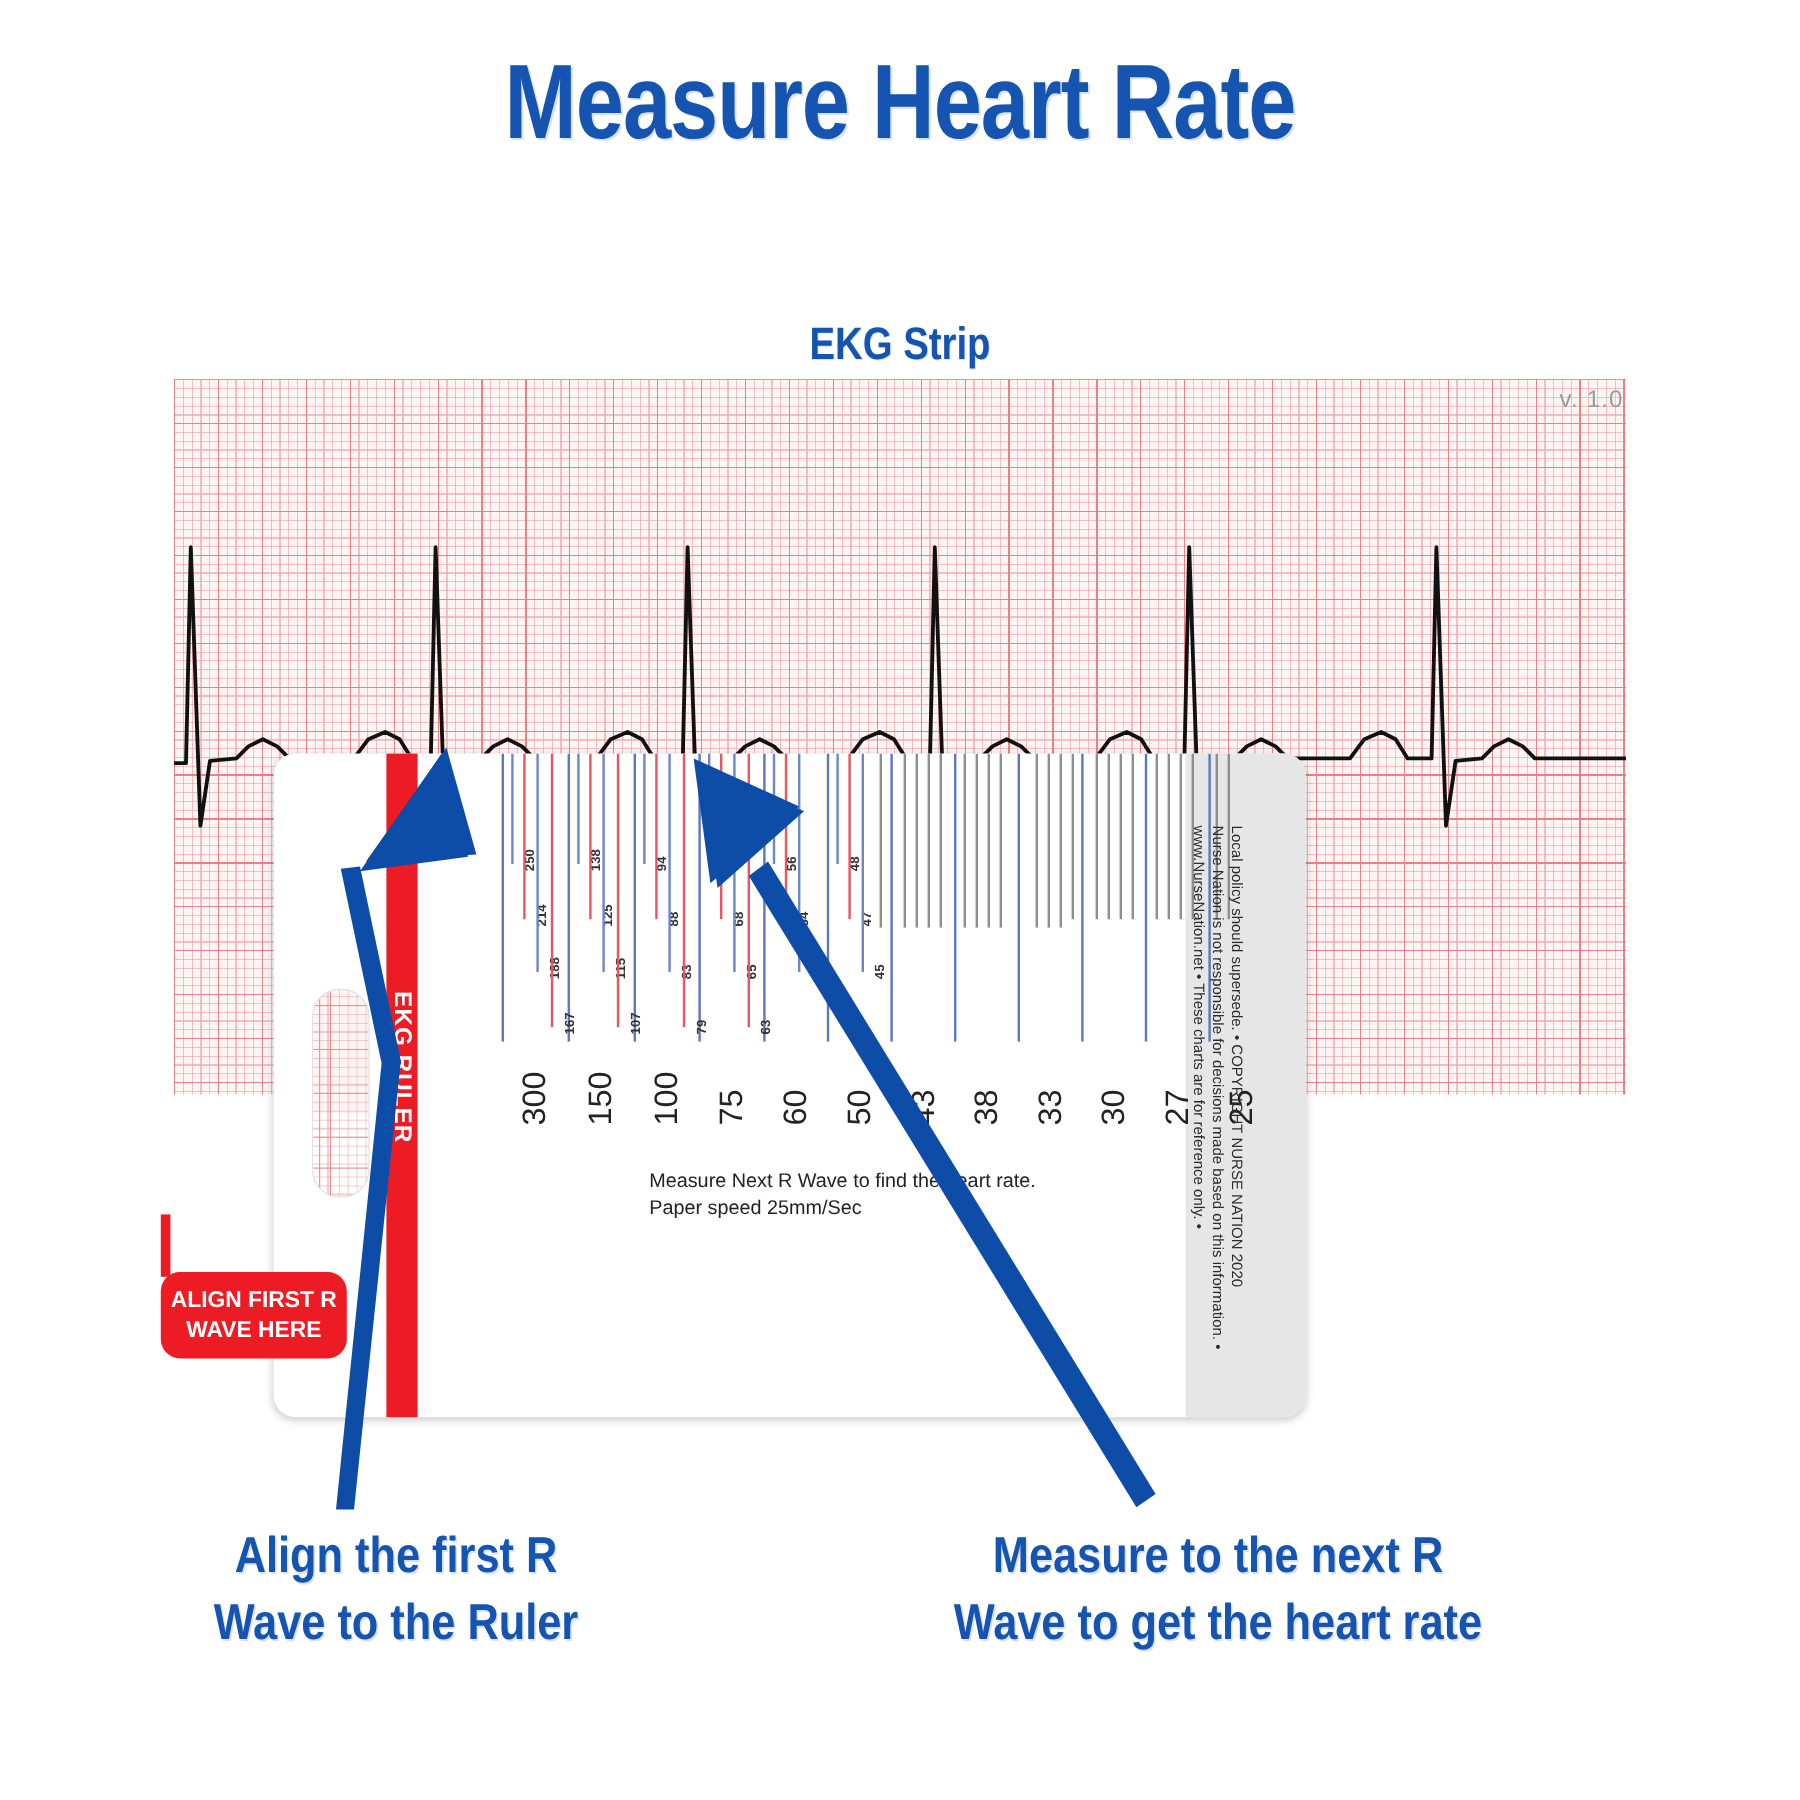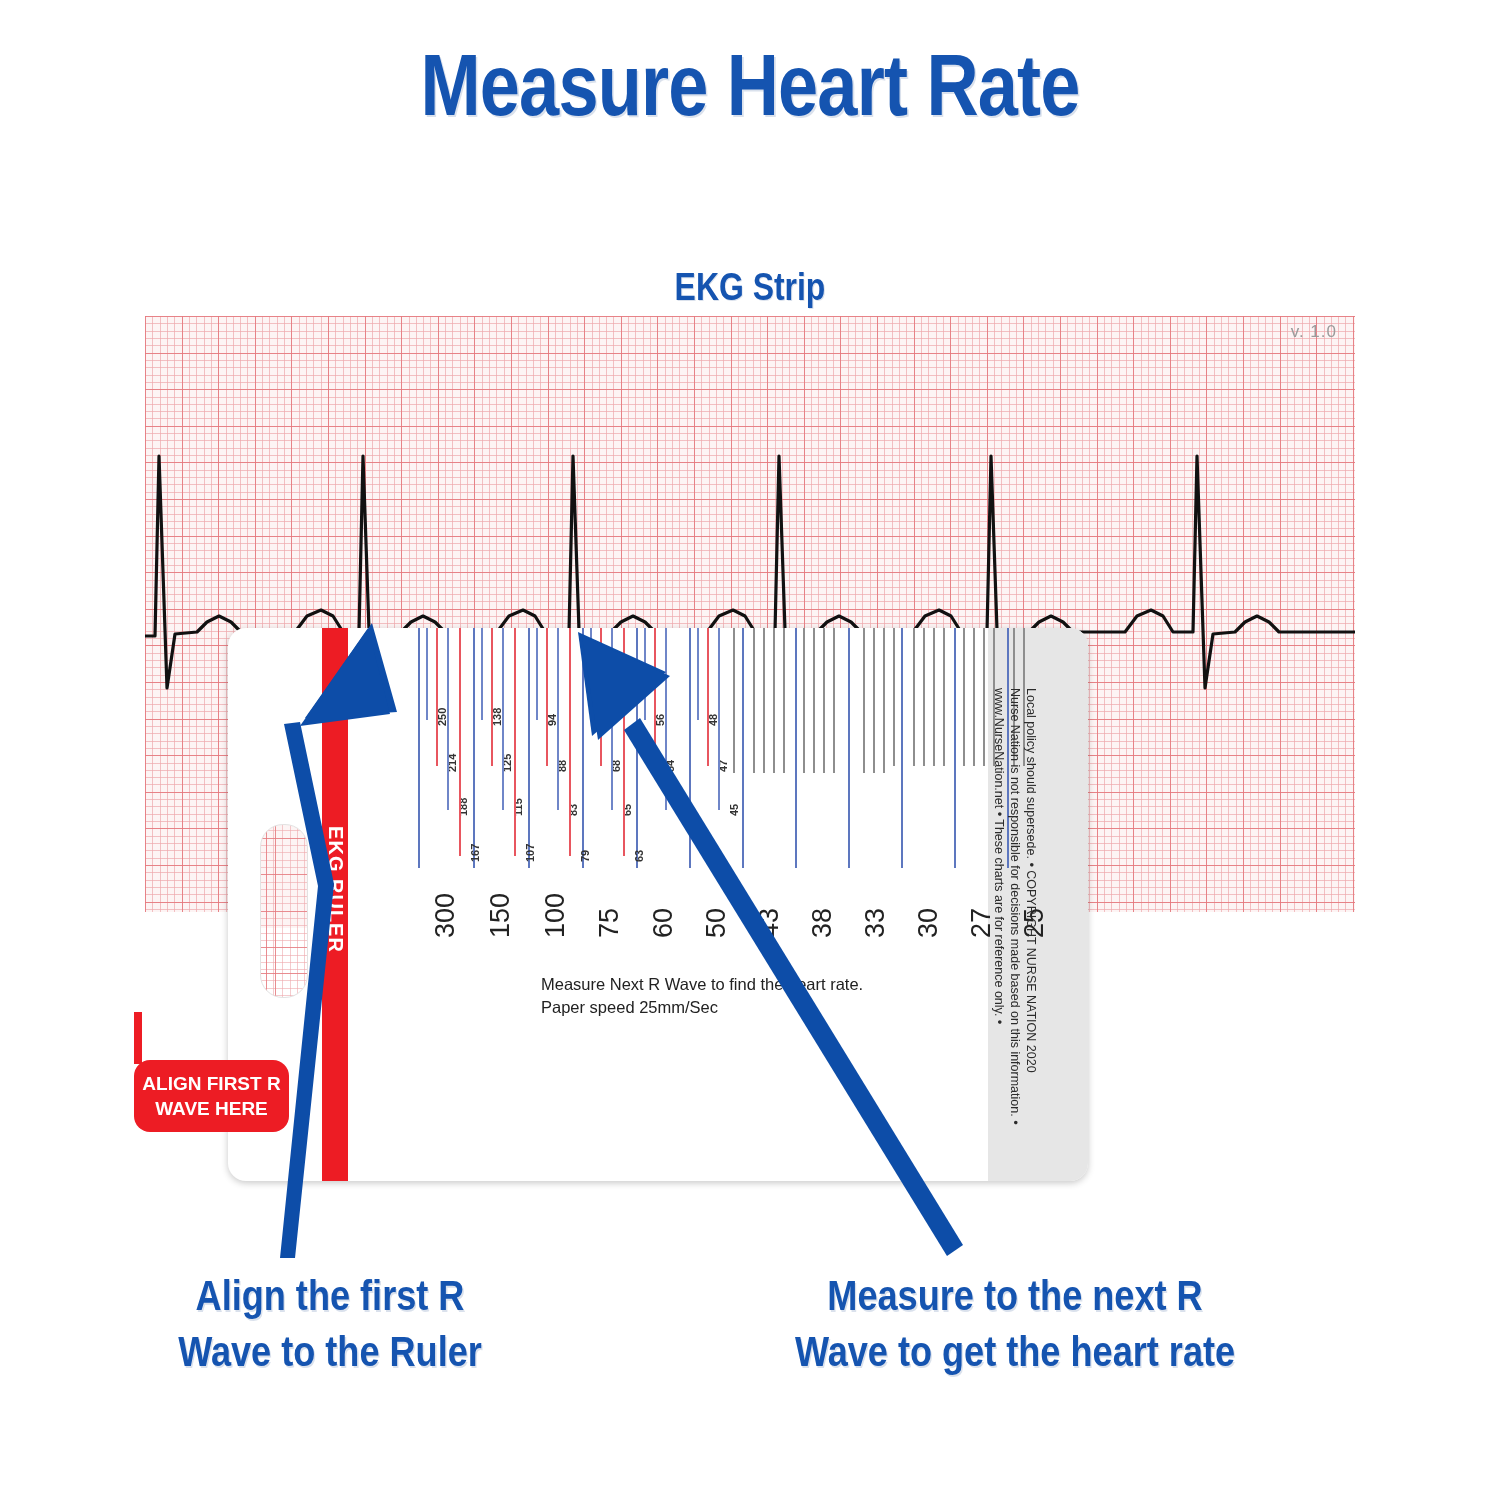--- a/index.html
+++ b/index.html
@@ -40,21 +40,21 @@
   #ekg-paper{
     position:absolute;left:145px;top:316px;width:1210px;height:596px;
     background:
       repeating-linear-gradient(to right, rgba(229,120,125,.85) 0 1px, transparent 1px 36.6px),
       repeating-linear-gradient(to bottom, rgba(229,120,125,.85) 0 1px, transparent 1px 36.6px),
       repeating-linear-gradient(to right, rgba(238,168,172,.7) 0 1px, transparent 1px 7.32px),
       repeating-linear-gradient(to bottom, rgba(238,168,172,.7) 0 1px, transparent 1px 7.32px),
       #fdf4f4;
   }
   #ekg-version{
-    position:absolute;right:18px;top:6px;font-size:17px;color:#9b9b9b;
+    position:absolute;right:2px;top:6px;font-size:20px;color:#9b9b9b;
     letter-spacing:1px;
   }
   #ekg-trace{position:absolute;left:0;top:0;width:1210px;height:596px;}
 
   
   #ruler-card{
     position:absolute;left:228px;top:628px;width:860px;height:553px;
     background:#ffffff;border-radius:18px;
     box-shadow:0 2px 7px rgba(0,0,0,.22);
   }

